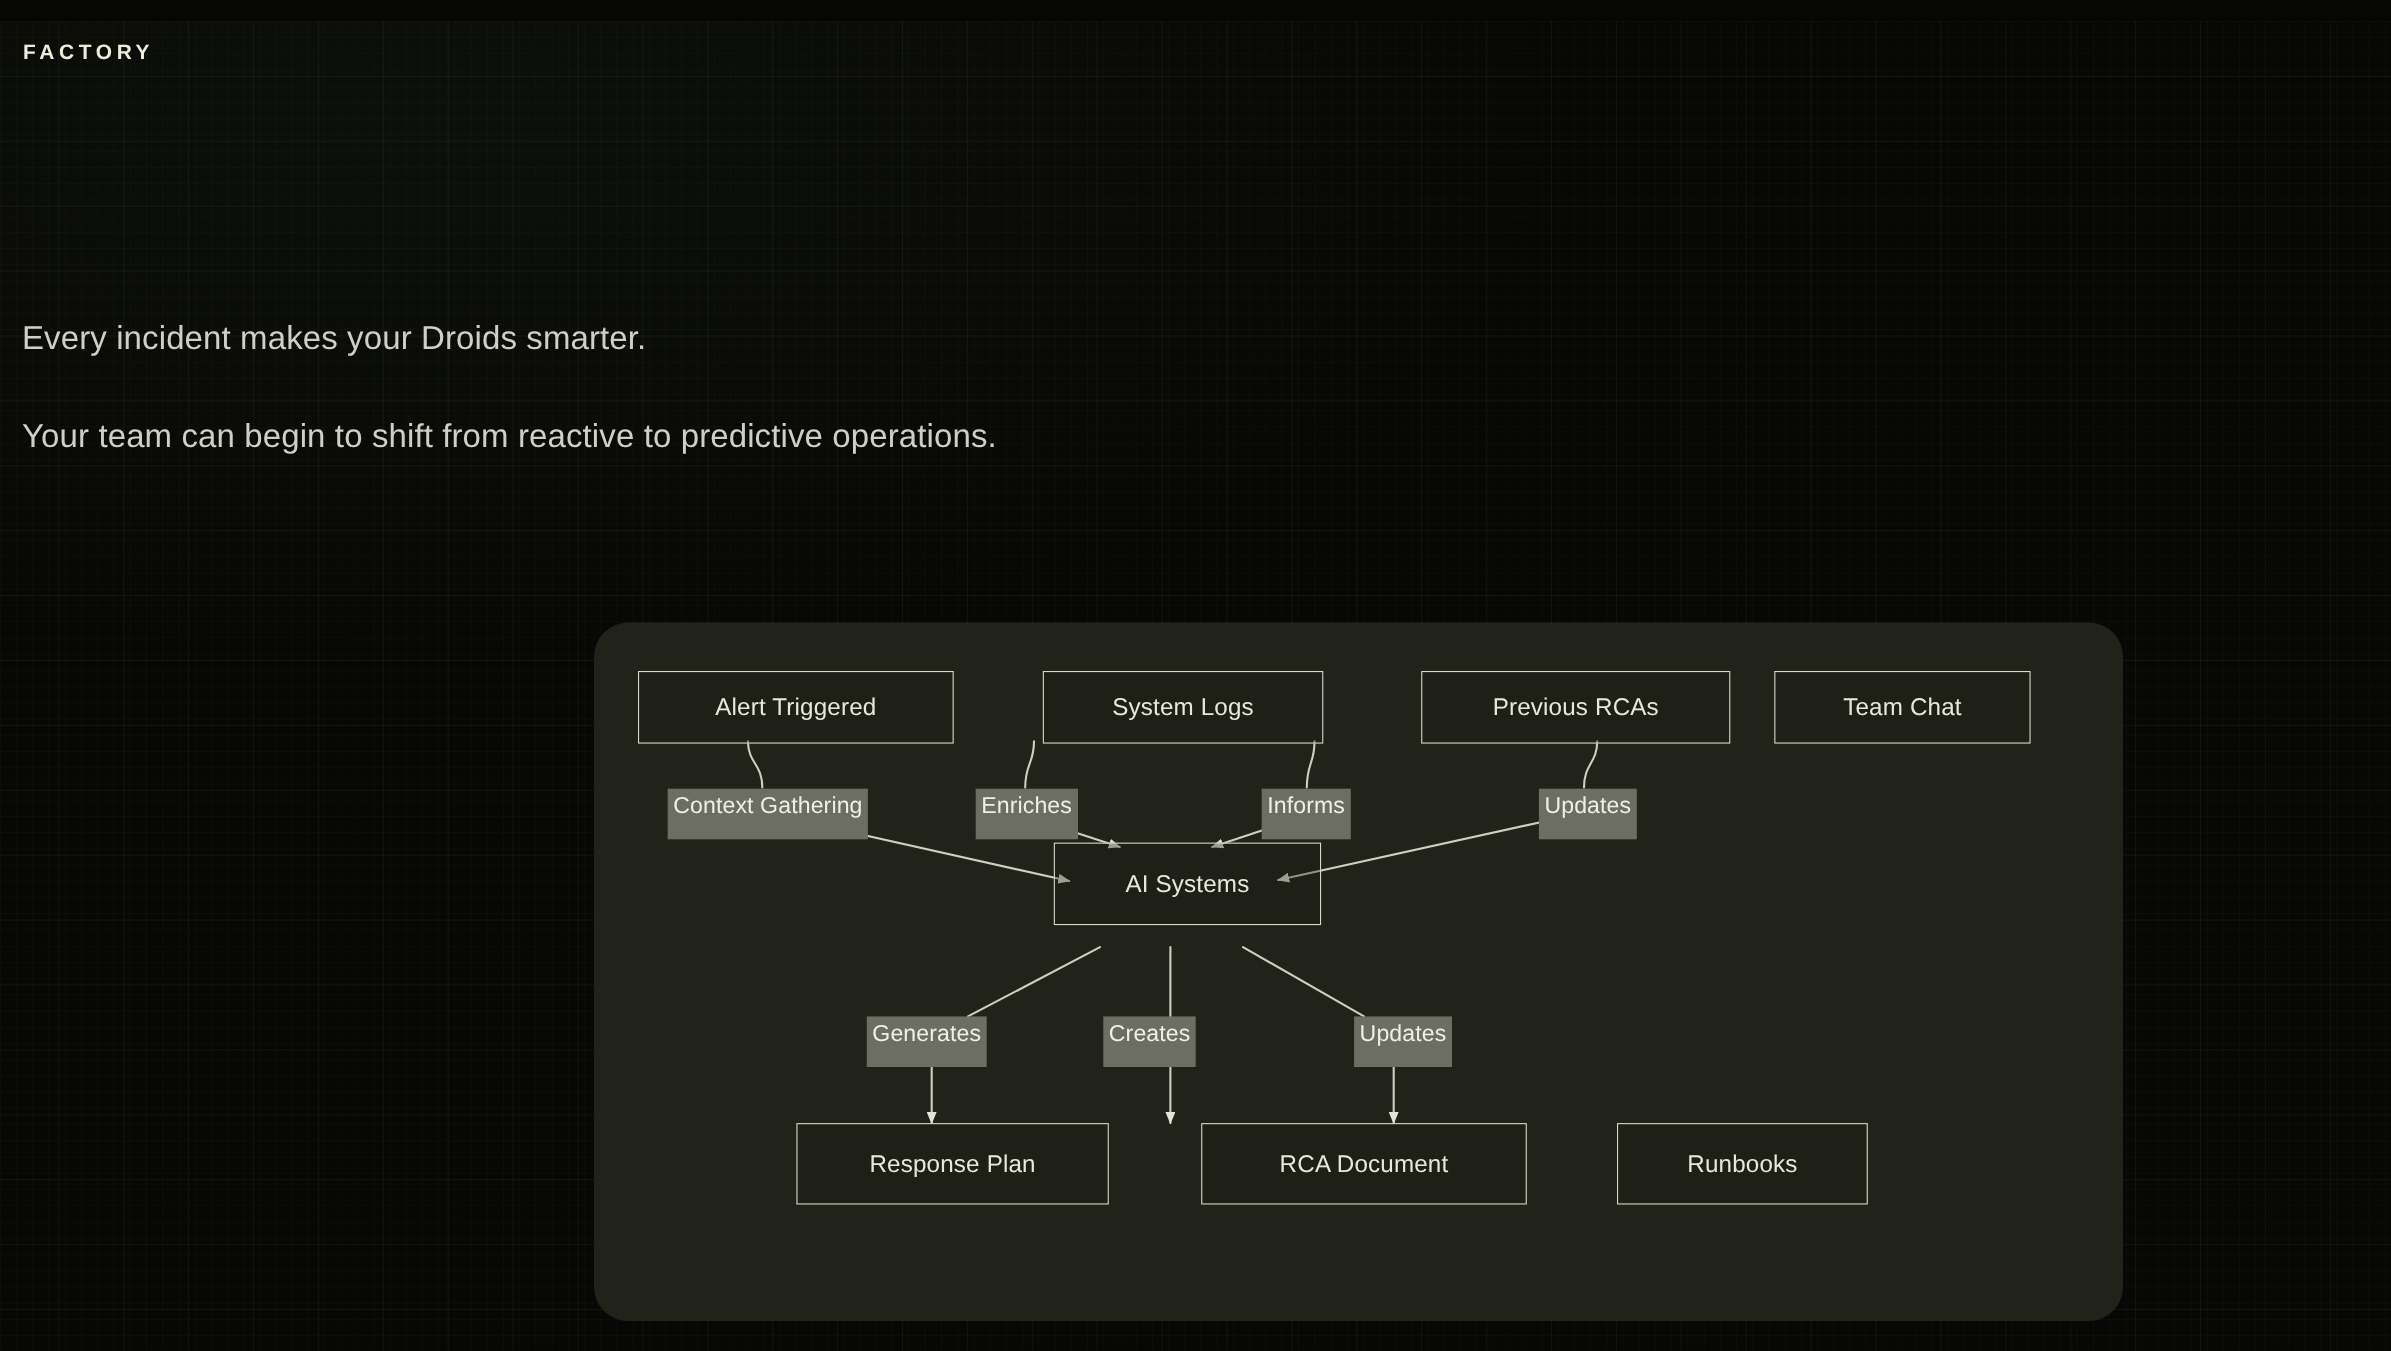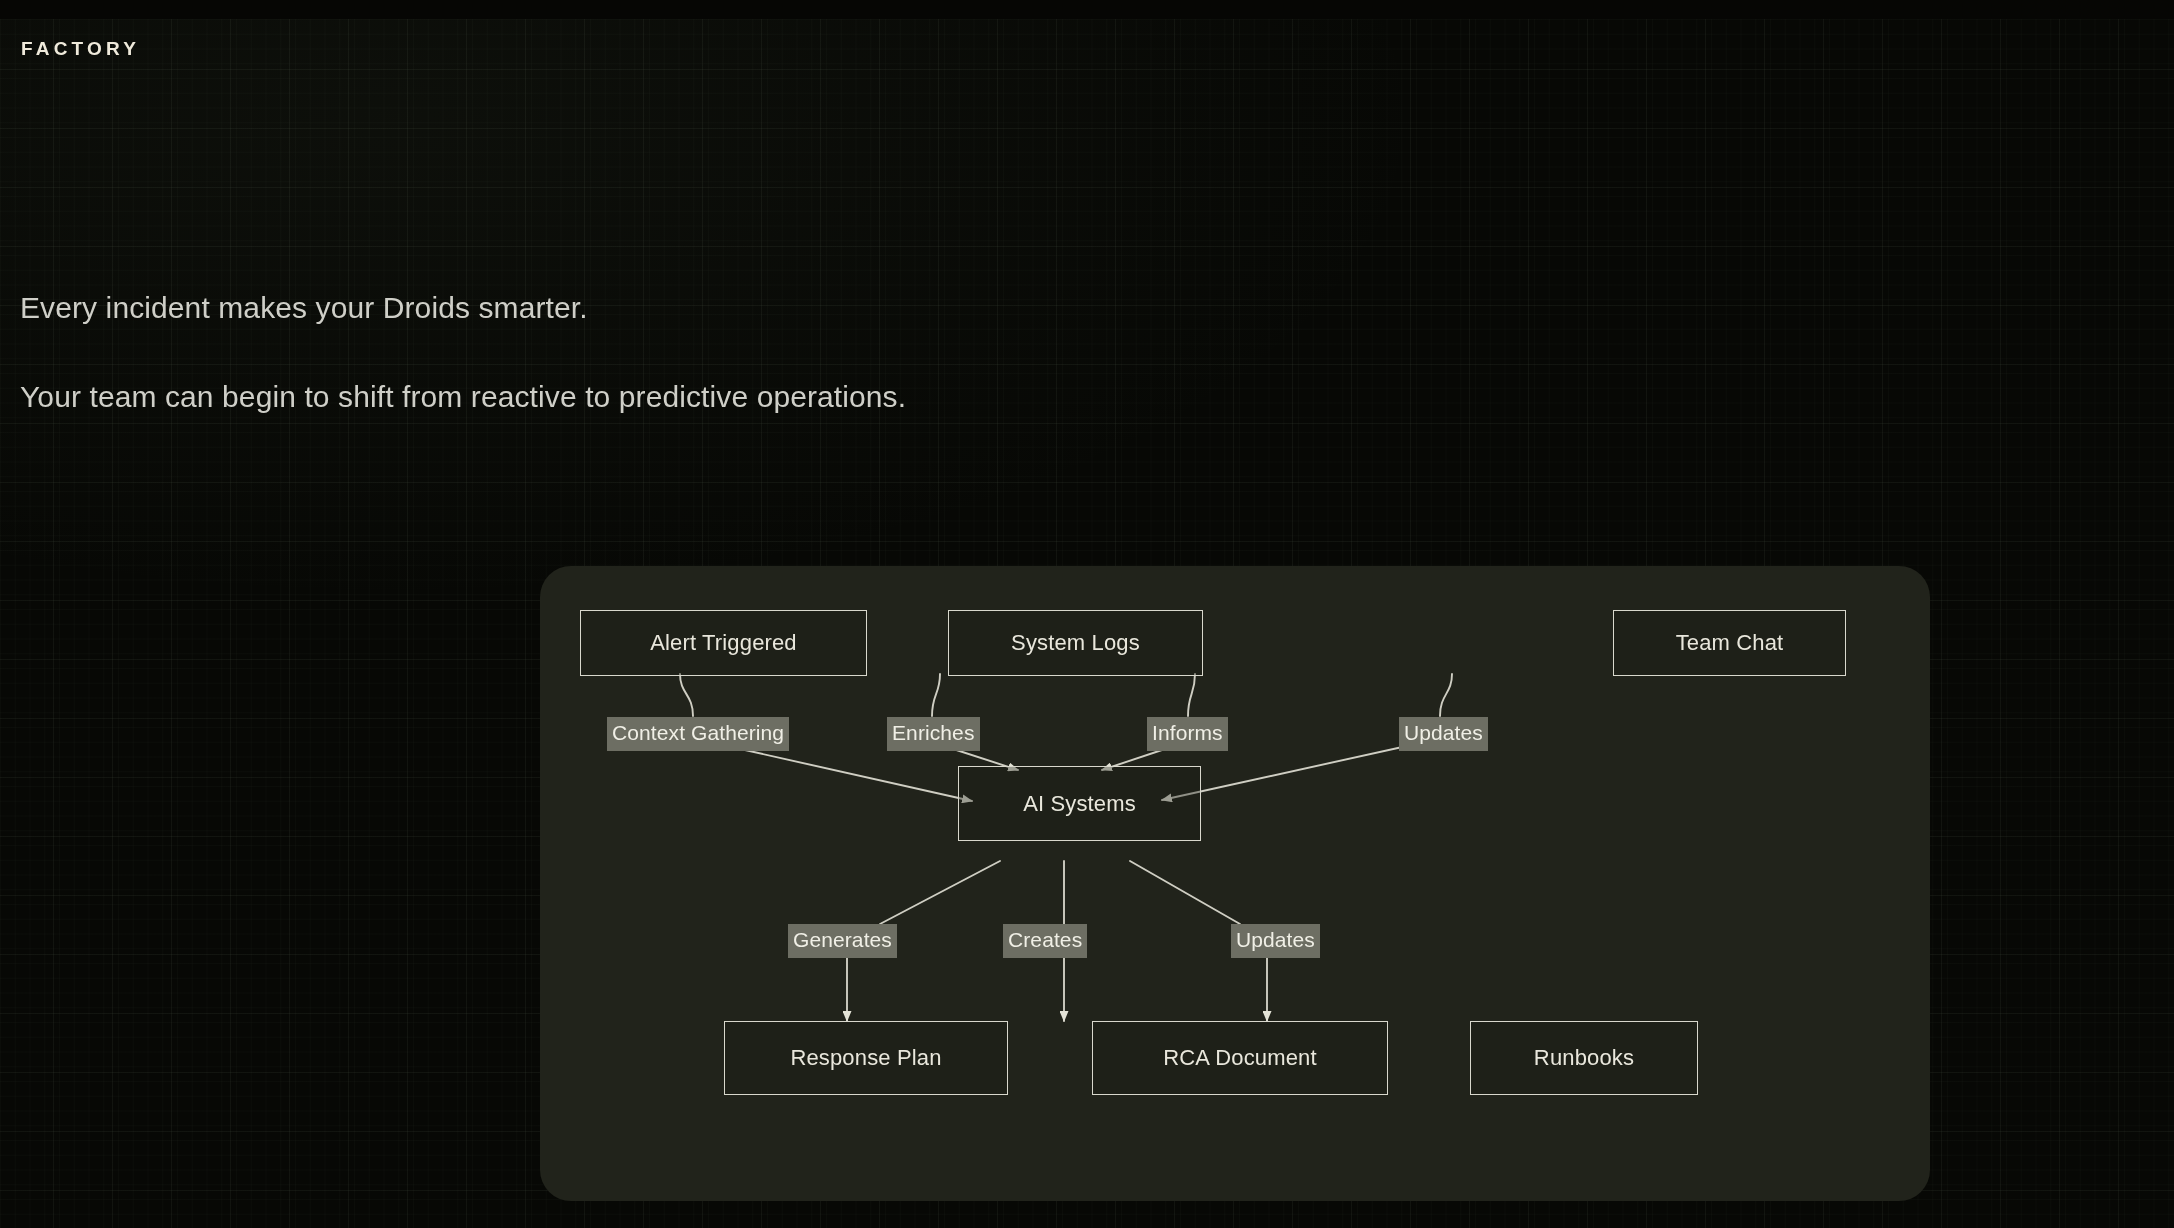--- a/index.html
+++ b/index.html
@@ -106,21 +106,21 @@
     text-align:center;
   }
 
   
   .edge-label {
     position:absolute;
     background:#6d6e63;
     color:#f0efe6;
     font-size:21px;
     line-height:1.28;
-    padding:3px 5px 4px 5px;
+    padding:3px 5px 16px 5px;
     white-space:nowrap;
     letter-spacing:0.1px;
   }
 </style>
 </head>
 <body>
 
 <div id="slide">
 
   <div id="grid"></div>
@@ -165,20 +165,23 @@
         <path d="M 727,388 L 727,455" marker-end="url(#arrowhead)"></path>
       </g>
     </svg>
 
     <div class="node" style="left:40px;  top:44px; width:287px; height:66px;">
       <span>Alert Triggered</span>
     </div>
     <div class="node" style="left:408px; top:44px; width:255px; height:66px;">
       <span>System Logs</span>
     </div>
+    <div class="node" style="left:752px; top:44px; width:281px; height:66px;">
+      <span>Previous RCAs</span>
+    </div>
     <div class="node" style="left:1073px; top:44px; width:233px; height:66px;">
       <span>Team Chat</span>
     </div>
 
     <div class="node" style="left:418px; top:200px; width:243px; height:75px;">
       <span>AI Systems</span>
     </div>
 
     <div class="node" style="left:184px; top:455px; width:284px; height:74px;text-align:center;">
       <span>Response Plan</span>

